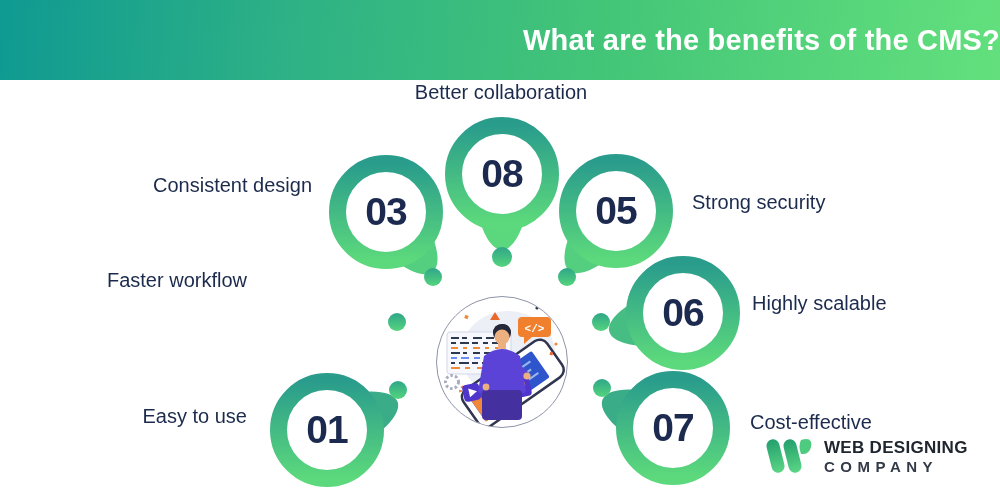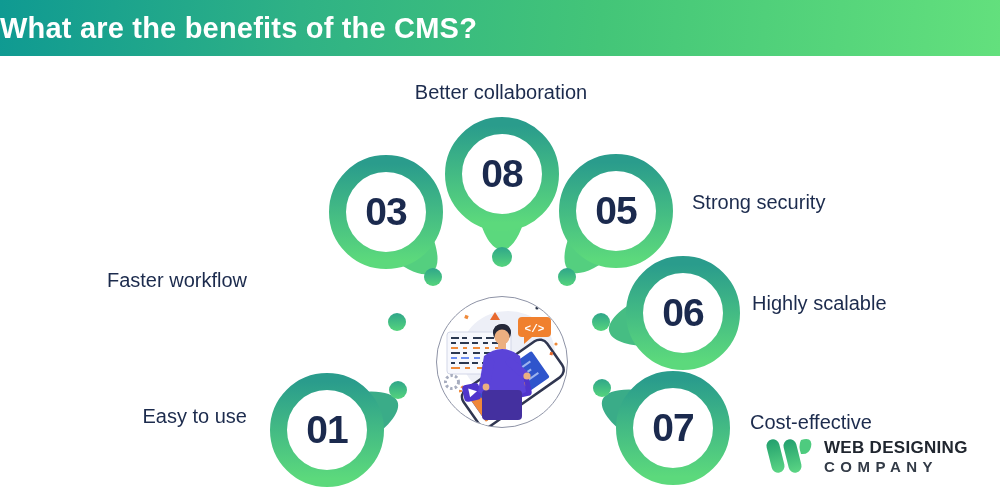--- a/index.html
+++ b/index.html
@@ -3,23 +3,23 @@
 <meta charset="utf-8">
 <style>
   html,body{margin:0;padding:0;background:#ffffff;}
   .stage{
     position:relative;width:1000px;height:500px;overflow:hidden;
     background:#ffffff;
     font-family:"Liberation Sans", sans-serif;
   }
   
   .header{
-    position:absolute;left:0;top:0;width:1000px;height:56px;
+    position:absolute;left:0;top:0;width:1000px;height:80px;
     background:linear-gradient(95deg,#0f9a92 0%,#2fb285 30%,#43c578 60%,#63e07d 100%);
-    display:flex;align-items:center;justify-content:flex-start;
+    display:flex;align-items:center;justify-content:flex-end;
   }
   .header h1{
     margin:0;color:#ffffff;font-size:29px;font-weight:700;letter-spacing:.2px;
   }
   
   .pin{position:absolute;width:160px;height:160px;margin:0;}
   .pin svg{position:absolute;left:0;top:0;width:160px;height:160px;}
   .pin .num{
     position:absolute;left:0;top:0;width:160px;height:160px;
     display:flex;align-items:center;justify-content:center;
@@ -106,20 +106,21 @@
   <div class="pin" style="left:593px;top:348px">
     <svg viewBox="0 0 160 160">
       <path d="M55 115 C60 140 70 156 80 156 C90 156 100 140 105 115 C93 127 67 127 55 115 Z" fill="#3aac88" transform="rotate(112 80 80)"></path>
       <circle cx="80" cy="80" r="48.5" fill="#ffffff" stroke="url(#pinGrad)" stroke-width="17"></circle>
     </svg>
     <span class="num">07</span>
   </div>
 
   <div class="label" style="right:753px;top:416px">Easy to use</div>
   <div class="label" style="right:753px;top:280px">Faster workflow</div>
+  <div class="label" style="right:688px;top:185px">Consistent design</div>
   <div class="label center" style="left:501px;top:92px">Better collaboration</div>
   <div class="label" style="left:692px;top:202px">Strong security</div>
   <div class="label" style="left:750px;top:422px">Cost-effective</div>
   <div class="label" style="left:752px;top:303px">Highly scalable</div>
 
   <span class="dot" style="left:389px;top:381px"></span>
   <span class="dot" style="left:388px;top:313px"></span>
   <span class="dot" style="left:424px;top:268px"></span>
   <span class="dot" style="left:492px;top:247px;width:20px;height:20px"></span>
   <span class="dot" style="left:558px;top:268px"></span>

